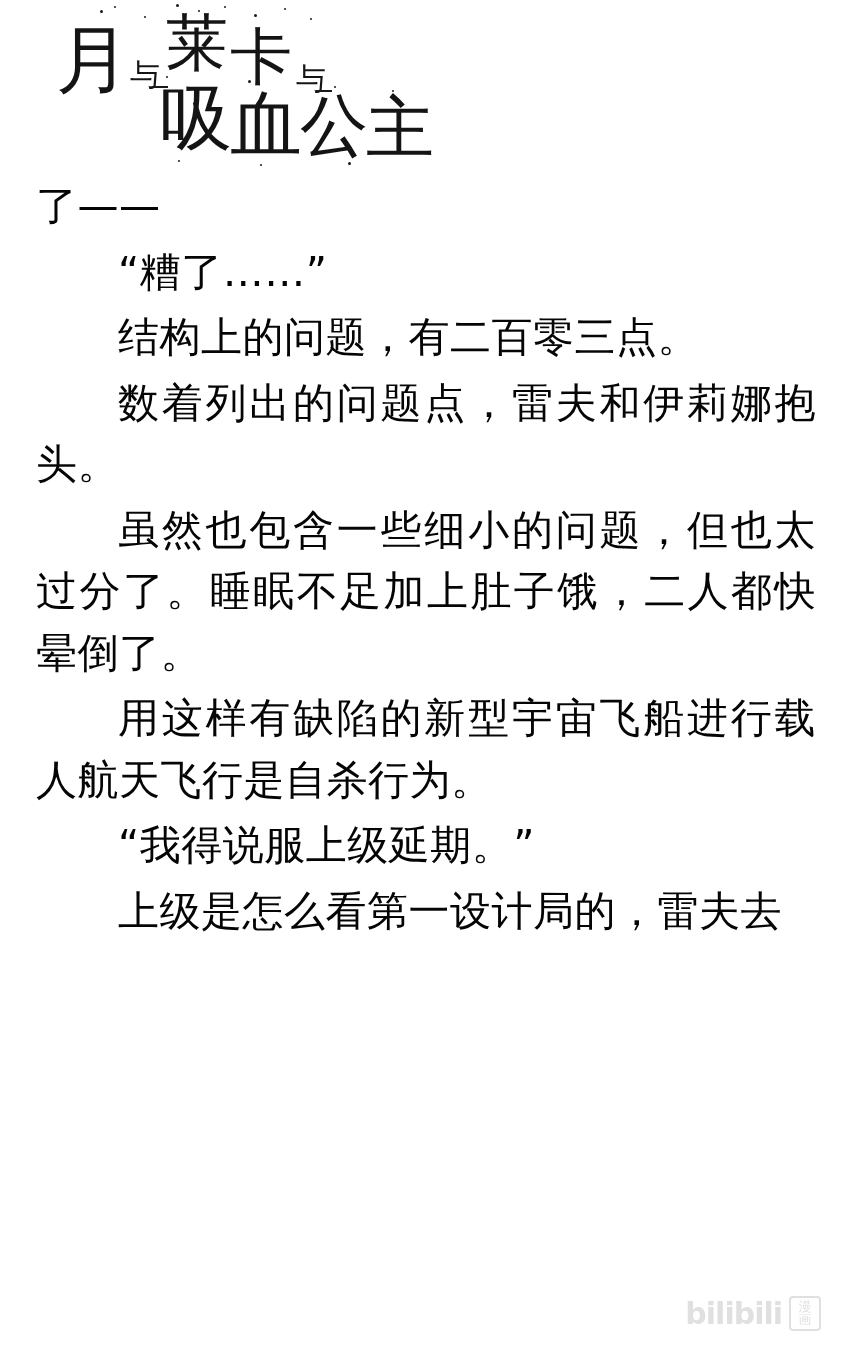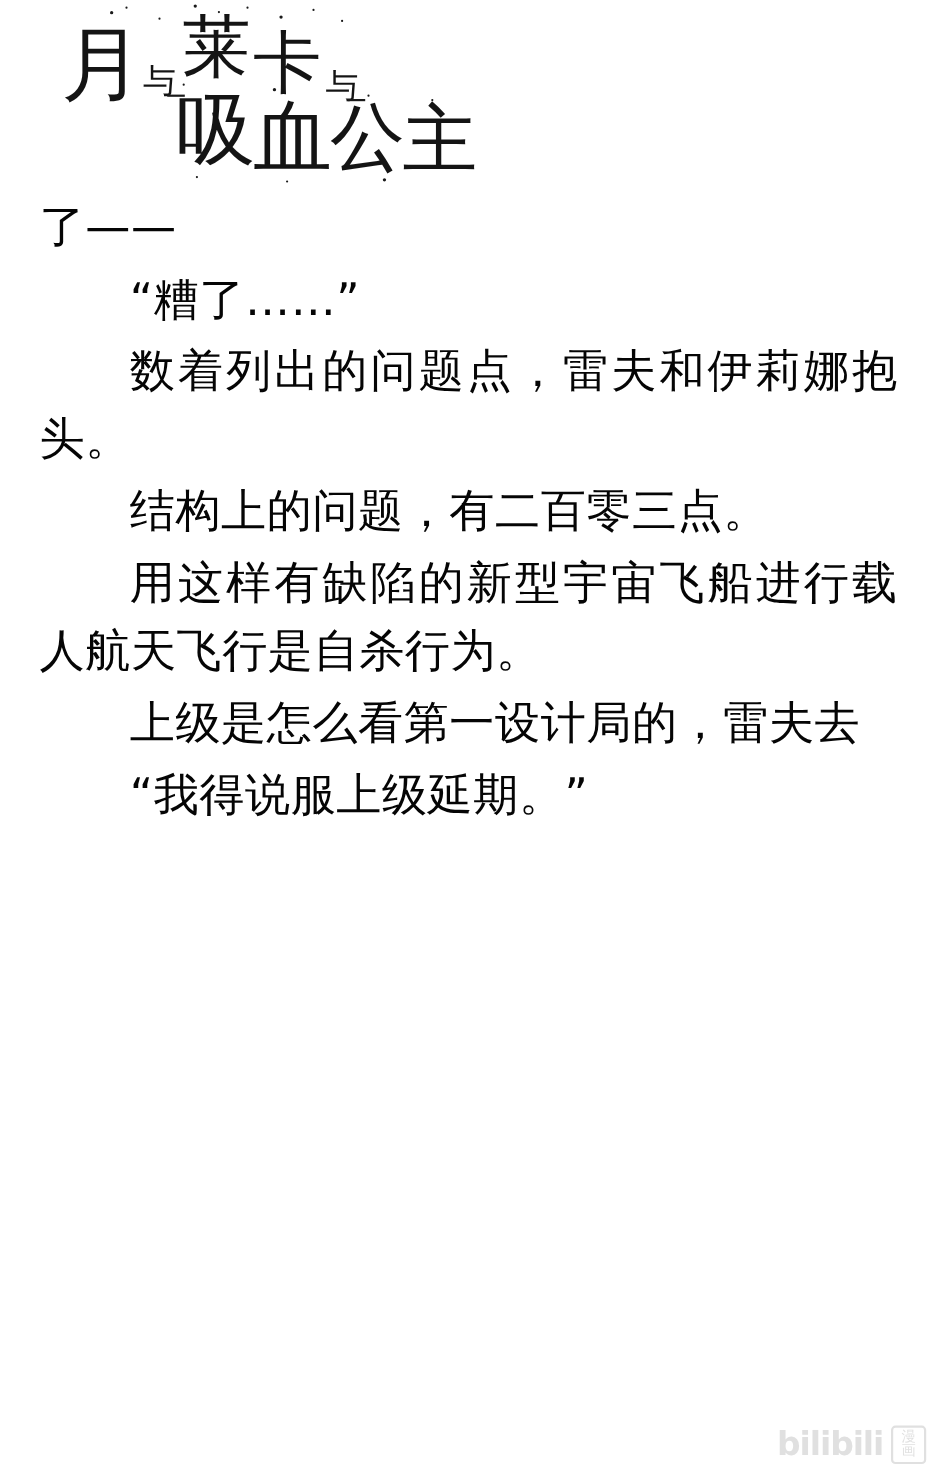--- a/index.html
+++ b/index.html
@@ -74,21 +74,21 @@
   .page-text p.indent {
     text-indent: 2em;
   }
   .page-text p.noindent {
     text-indent: 0;
   }
 
   
   .watermark {
     position: absolute;
-    right: 8px;
+    right: 29px;
     bottom: 14px;
     display: flex;
     align-items: center;
     gap: 7px;
     opacity: 0.30;
   }
   .wm-logo {
     font-family: "DejaVu Sans", "Liberation Sans", sans-serif;
     font-size: 30px;
     font-weight: bold;
@@ -138,25 +138,26 @@
   <span class="speck" style="left:212px; top:160px; width:2px; height:2px;"></span>
   <span class="speck" style="left:300px; top:158px; width:3px; height:3px;"></span>
 
   <span class="rule" style="left:104px; top:82px; width:16px;"></span>
   <span class="rule" style="left:268px; top:86px; width:16px;"></span>
 </div>
 
 <div class="page-text">
   <p class="noindent">了——</p>
   <p class="indent">“糟了……”</p>
+  <p class="indent">结构上的问题，有二百零三点。</p>
   <p class="indent">数着列出的问题点，雷夫和伊莉娜抱头。</p>
-  <p class="indent">结构上的问题，有二百零三点。</p>
+  <p class="indent">虽然也包含一些细小的问题，但也太过分了。睡眠不足加上肚子饿，二人都快晕倒了。</p>
   <p class="indent">用这样有缺陷的新型宇宙飞船进行载人航天飞行是自杀行为。</p>
+  <p class="indent">“我得说服上级延期。”</p>
   <p class="indent">上级是怎么看第一设计局的，雷夫去</p>
-  <p class="indent">“我得说服上级延期。”</p>
 </div>
 
 <div class="watermark">
   <span class="wm-logo">bilibili</span>
   <span class="wm-box">
     <span>漫</span><br>
     <span>画</span>
   </span>
 </div>
 

